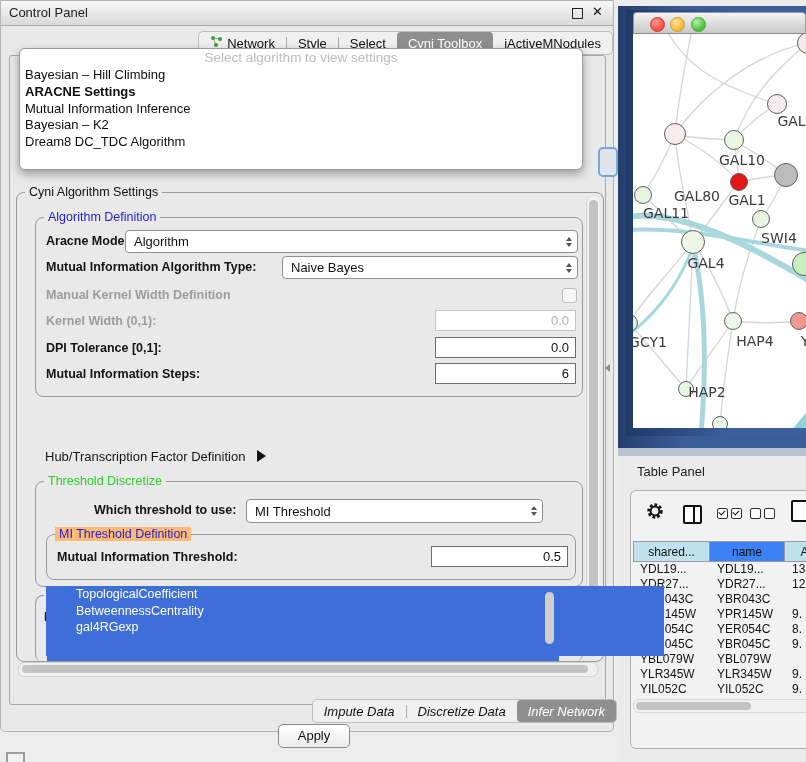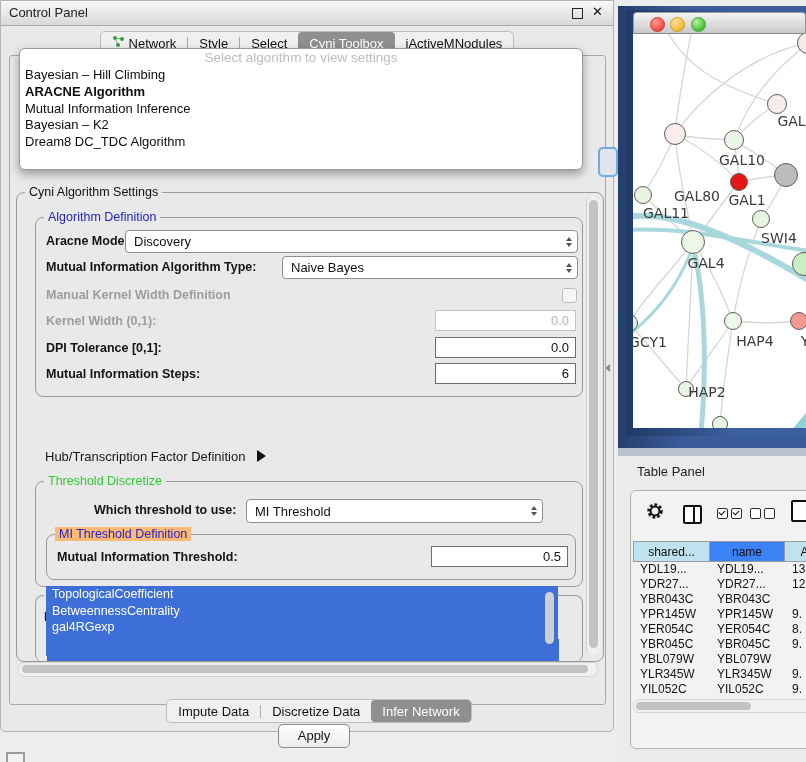--- a/index.html
+++ b/index.html
@@ -7,26 +7,26 @@
         font-family:"Liberation Sans","DejaVu Sans",sans-serif;color:#111;background:#ededed;}
   .abs{position:absolute;}
 
   
   .cp{left:0;top:8;width:612px;height:730px;background:#e9e9e9;border:1px solid #b3b3b3;border-radius:0 0 5px 5px;}
   .cp-titlebar{left:0;top:0;width:100%;height:24px;background:linear-gradient(#f8f8f8,#d9d9d9);border-bottom:1px solid #aaa;}
   .cp-title{left:8px;top:4px;font-size:13px;color:#222;}
   .win-float{right:30px;top:7px;width:9px;height:9px;border:1.5px solid #222;}
   .win-close{right:10px;top:3px;font-size:13px;font-weight:bold;color:#111;}
 
-  .tabrow{left:0;top:30px;width:100%;display:flex;justify-content:center;}
+  .tabrow{left:0;top:30px;width:100%;display:flex;justify-content:flex-end;}
   .tabgroup{display:flex;align-items:center;height:22px;border:1px solid #bdbdbd;border-radius:5px;background:#f0f0f0;}
   .tab{display:flex;align-items:center;gap:4px;padding:0 11px;height:22px;font-size:13px;color:#111;white-space:nowrap;}
   .tab.sel{background:#8f8f8f;color:#fff;border-radius:4px;}
   .tabsep{width:1px;height:13px;background:#aaa;}
-  .bottom-tabrow{left:12px;top:698px;width:100%;display:flex;justify-content:center;}
+  .bottom-tabrow{left:4px;top:698px;width:100%;display:flex;justify-content:flex-end;font-style:italic;}
 
   .content-box{left:8px;top:54px;width:595px;height:648px;border:1px solid #a8a8a8;border-radius:3px;background:#e9e9e9;}
 
   
   .popup{left:18px;top:47px;width:562px;height:120px;background:#fff;border:1px solid #9a9a9a;border-radius:6px;
          box-shadow:0 4px 10px rgba(0,0,0,.35);z-index:50;overflow:hidden;}
   .popup-placeholder{width:100%;text-align:center;font-size:13.5px;color:#bcbcbc;line-height:18px;}
   .algo-item{font-size:13px;line-height:16.8px;padding-left:5px;color:#0d0d0d;white-space:nowrap;}
   .algo-item.bold{font-weight:bold;}
   .focus-fragment{left:588px;top:91px;width:16px;height:26px;border:2px solid #74a9dc;border-radius:5px;background:#dfe5ea;z-index:40;}
@@ -302,21 +302,21 @@
       <div class="abs focus-fragment"></div>
 
       <div class="abs grp" style="left:6px;top:136px;width:586px;height:468px;">
         <div class="legend">Cyni Algorithm Settings</div>
 
         <div class="abs grp" style="left:18px;top:24px;width:546px;height:178px;">
           <div class="legend blue">Algorithm Definition</div>
 
           <div class="flabel" style="left:10px;top:16px;">Aracne Mode:</div>
           <div class="combo" style="left:89px;top:12px;width:451px;height:21px;">
-            <span class="val">Discovery</span>
+            <span class="val">Algorithm</span>
             <span class="stepper">
                 <span class="tri-up"></span>
                 <span class="tri-dn"></span>
               </span>
           </div>
 
           <div class="flabel" style="left:10px;top:42px;">Mutual Information Algorithm Type:</div>
           <div class="combo" style="left:246px;top:38px;width:294px;height:21px;">
             <span class="val">Naive Bayes</span>
             <span class="stepper">
@@ -371,41 +371,41 @@
         </div>
         <div class="attr-list" style="left:30px;top:446px;width:512px;height:22px;" id="attr-list-top">
             <div class="attr-item">SelfLoops</div>
           </div>
 
         <div class="vscroll" style="right:3px;top:4px;width:13px;height:458px;">
           <div class="vthumb" style="top:3px;height:448px;"></div>
         </div>
       </div>
 
-      <div class="attr-list" style="left:36px;top:530px;width:512px;height:70px;" id="attr-list">
+      <div class="attr-list" style="left:36px;top:530px;width:594px;height:70px;padding-left:24px;" id="attr-list">
           <div class="attr-item">TopologicalCoefficient</div>
           <div class="attr-item">BetweennessCentrality</div>
           <div class="attr-item">gal4RGexp</div>
         </div>
       <div class="vscroll" style="left:533px;top:534px;width:13px;height:64px;border:none;background:transparent;">
         <div class="vthumb" style="top:2px;height:52px;background:#cfcfcf;"></div>
       </div>
 
       <div class="hscroll" style="left:8px;top:606px;width:578px;height:13px;">
         <div class="hthumb" style="left:3px;width:566px;"></div>
       </div>
 
       <div class="apply-btn">Apply</div>
     </div>
 
     <div class="abs popup">
       <div class="popup-placeholder">Select algorithm to view settings</div>
       <div id="algo-items">
           <div class="algo-item">Bayesian – Hill Climbing</div>
-          <div class="algo-item bold">ARACNE Algorithm</div>
+          <div class="algo-item bold">ARACNE Settings</div>
           <div class="algo-item">Mutual Information Inference</div>
           <div class="algo-item">Bayesian – K2</div>
           <div class="algo-item">Dream8 DC_TDC Algorithm</div>
         </div>
     </div>
 
     <div class="bottom-tabrow abs">
       <div class="tabgroup" id="bottom-tabs">
           <div class="tab">
             <span>Impute Data</span>

